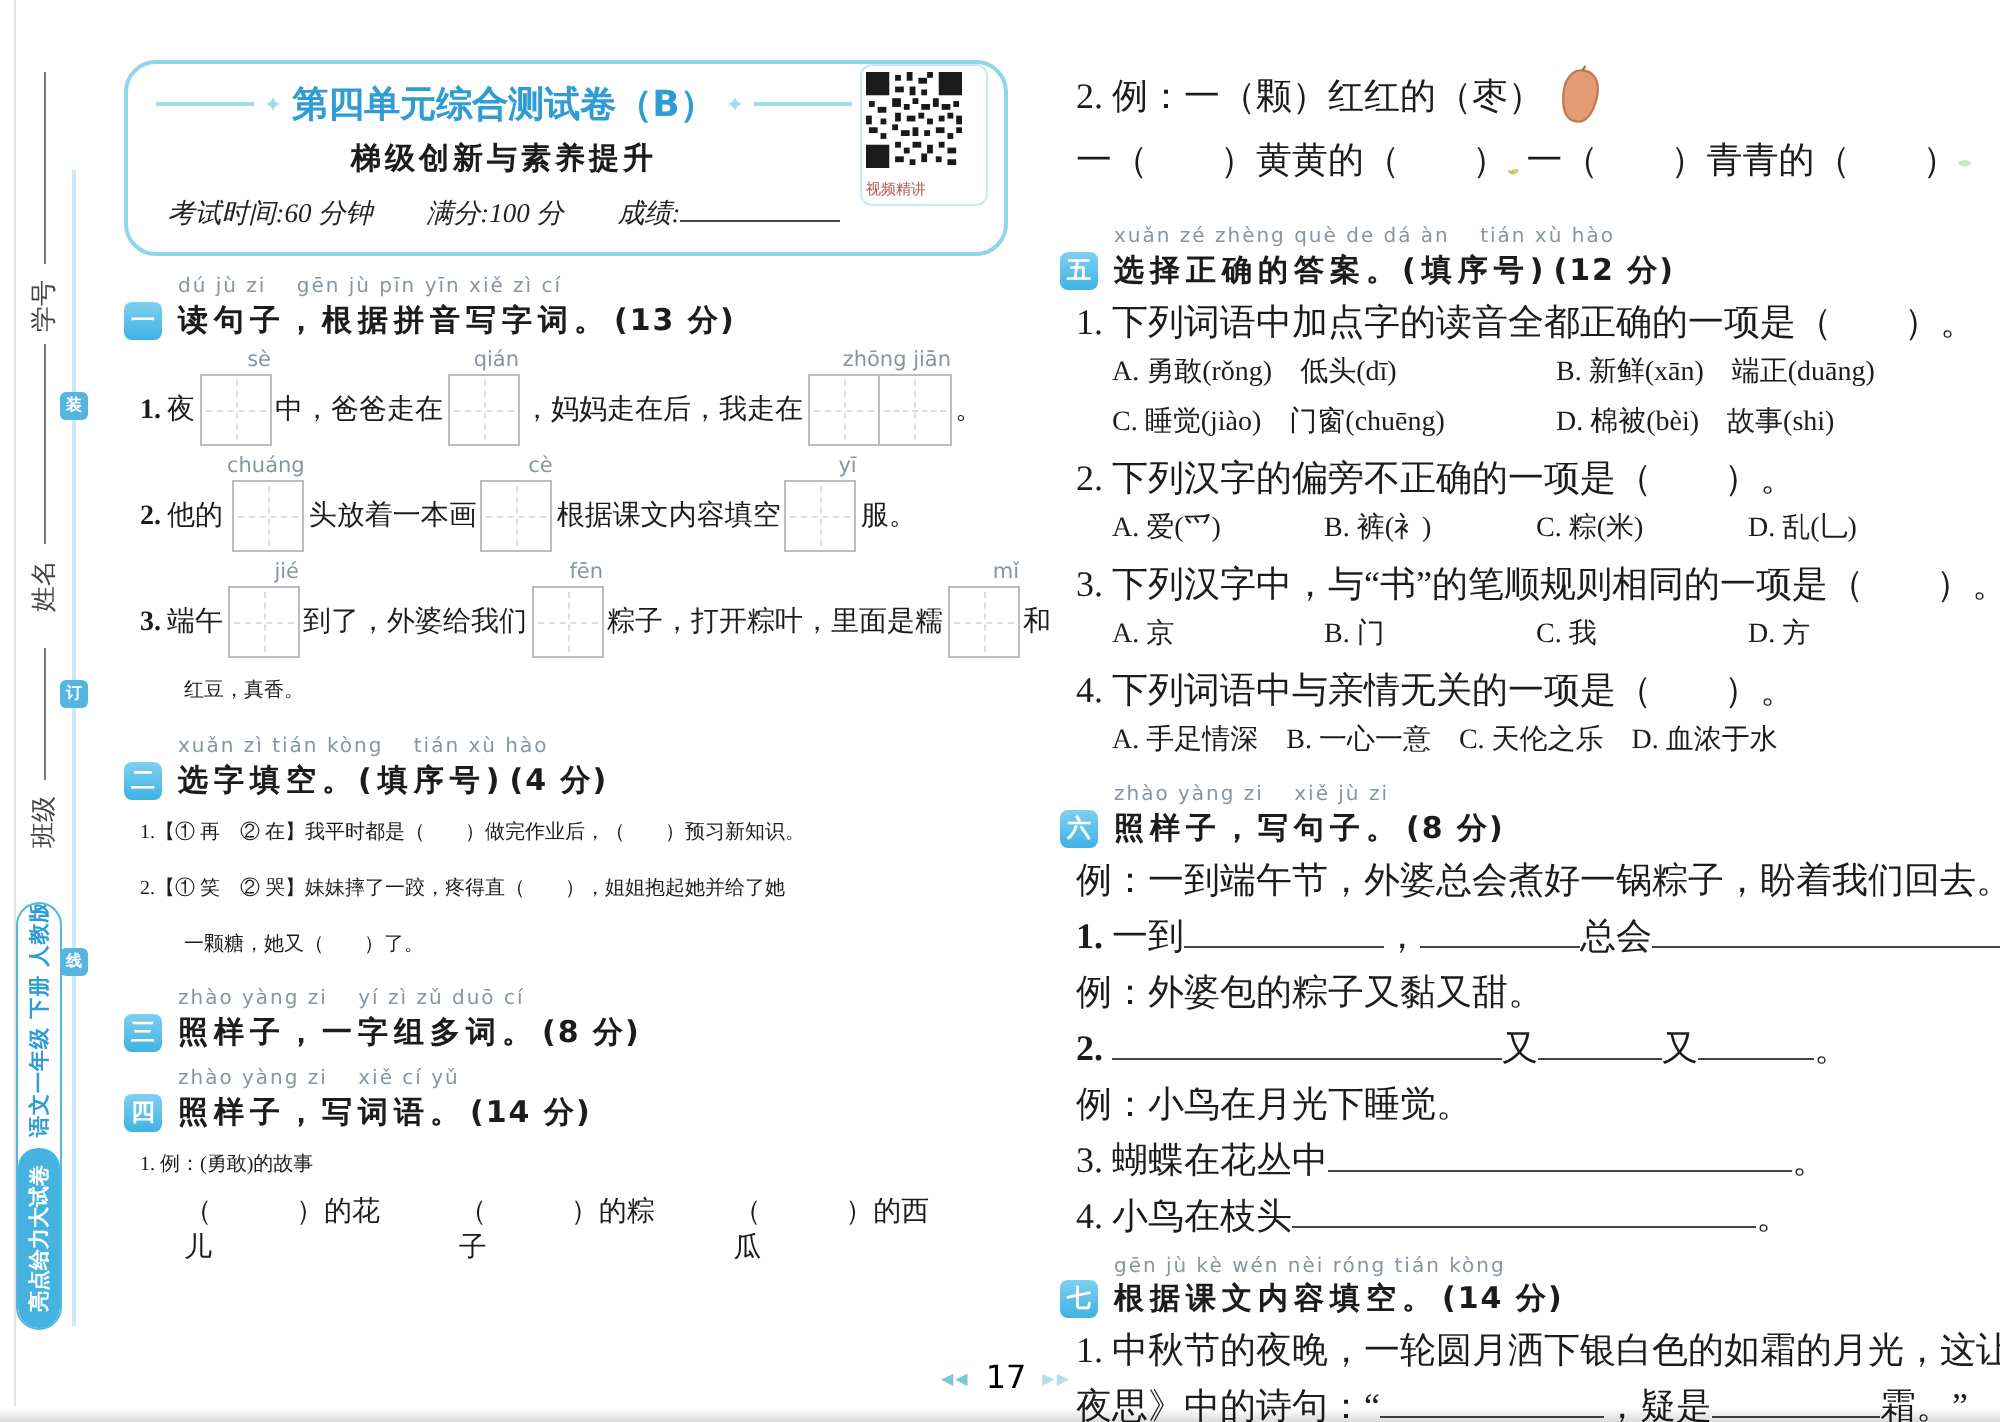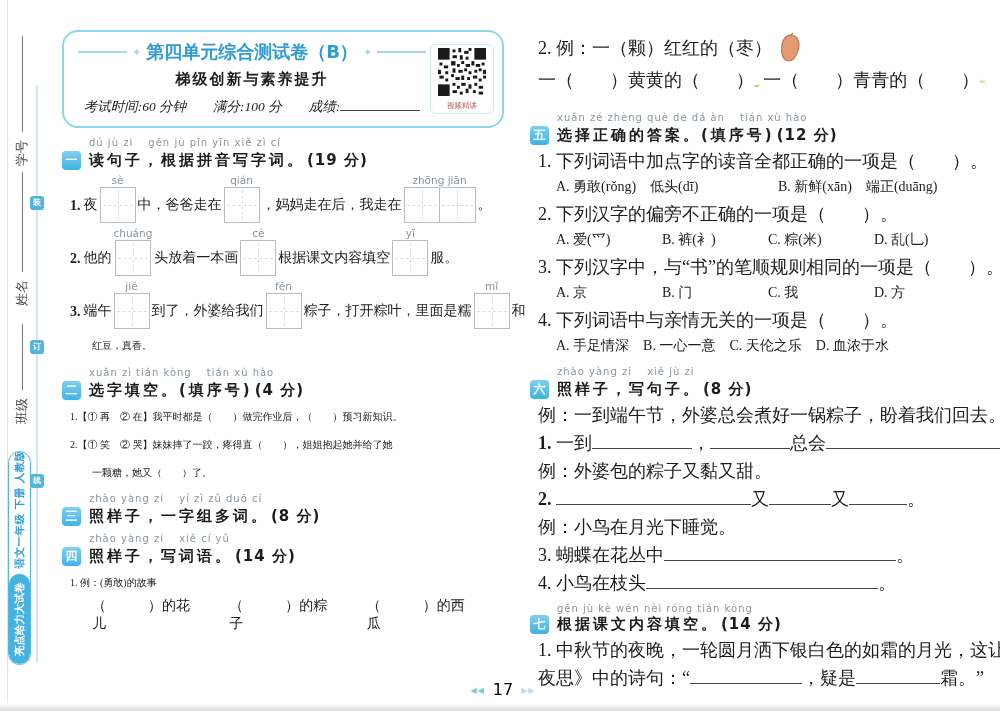--- a/index.html
+++ b/index.html
@@ -40,43 +40,43 @@
     position:relative;box-sizing:border-box;background:#fff;}
   .h-title-row{display:flex;align-items:center;color:#2f9cd4;font-weight:bold;font-size:18px;
     font-family:"DejaVu Sans",sans-serif;white-space:nowrap;}
   .orn-line{flex:1;height:2px;background:#9edcec;min-width:10px;}
   .orn-glyph{color:#9edcec;font-size:11px;margin:0 5px;}
   .h-sub{text-align:center;font-weight:bold;font-size:15px;margin-top:6px;letter-spacing:2px;
     font-family:"DejaVu Sans",sans-serif;}
   .h-info{text-align:center;font-style:italic;font-size:13.5px;margin-top:7px;color:#222;}
   .blank{display:inline-block;border-bottom:1px solid #444;height:14px;vertical-align:baseline;}
   .w80{width:80px;}
-  .qrwrap{position:absolute;right:8px;top:12px;width:58px;border:1px solid #c9e9f4;border-radius:6px;
-    padding:3px 2px 2px;text-align:center;background:#fff;}
+  .qrwrap{position:absolute;right:8px;top:0;width:58px;border:1px solid #c9e9f4;border-radius:6px;
+    padding:3px 2px 2px;text-align:left;background:#fff;}
   .qrcap{font:7.5px "DejaVu Sans",sans-serif;color:#a8584a;margin-top:1px;}
 
   
   .sec-py{font-family:"DejaVu Sans",sans-serif;font-size:10px;color:#8795a1;
     margin-left:27px;letter-spacing:1px;white-space:nowrap;}
   .sec-h{display:flex;align-items:center;font-family:"DejaVu Sans",sans-serif;
     font-weight:bold;font-size:15px;margin-top:1px;white-space:nowrap;}
   .snum{width:19px;height:19px;border-radius:4px;margin-right:8px;flex:0 0 auto;
     background:linear-gradient(#7fd0ef,#3fb2e3);color:#fff;
     display:inline-flex;align-items:center;justify-content:center;font-size:12px;}
   .sec-h .t{letter-spacing:3px;}
   .sec-h .score{letter-spacing:1px;margin-left:2px;}
 
   .ln{font-size:10px;margin:5px 0 0 8px;line-height:23px;white-space:nowrap;}
   .indent{margin-left:30px;}
 
   
   .pline{display:flex;align-items:flex-end;margin:4px 0 0 8px;font-size:14px;white-space:nowrap;}
   .pline .no{font-weight:bold;padding-bottom:9px;margin-right:3px;}
   .pline .qt{padding-bottom:9px;}
-  .wb{display:inline-flex;flex-direction:column;align-items:center;margin:0 2px;}
+  .wb{display:inline-flex;flex-direction:column;align-items:flex-end;margin:0 2px;}
   .wb .py{font:10.5px "DejaVu Sans",sans-serif;color:#8795a1;margin-bottom:1px;white-space:nowrap;}
   .boxes{display:flex;}
   .box{width:36px;height:36px;border:1px solid #b9bdc1;position:relative;background:#fff;box-sizing:border-box;}
   .box + .box{border-left:none;}
   .box::before{content:"";position:absolute;left:50%;top:2px;bottom:2px;border-left:1px dashed #ddd;}
   .box::after{content:"";position:absolute;top:50%;left:2px;right:2px;border-top:1px dashed #ddd;}
 
   
   .pots{display:flex;gap:8px;margin:4px 0 0 2px;}
 
@@ -222,21 +222,21 @@
         </svg>
         <div class="qrcap">视频精讲</div>
       </div>
     </div>
 
     <div style="margin-top:8px">
       <div class="sec-py">dú jù zi　 gēn jù pīn yīn xiě zì cí</div>
       <div class="sec-h">
         <span class="snum">一</span>
         <span class="t">读句子，根据拼音写字词。</span>
-        <span class="score">(19 分)</span>
+        <span class="score">(13 分)</span>
       </div>
 
       <div class="pline">
         <span class="no">1.</span>
         <span class="qt">夜</span>
         <span class="wb">
           <span class="py">sè</span>
           <span class="boxes">
               <span class="box"></span>
             </span>
@@ -399,20 +399,24 @@
         <span class="t">选择正确的答案。</span>
         <span class="t">(填序号)</span>
         <span class="score">(12 分)</span>
       </div>
 
       <div class="rln">1. 下列词语中加点字的读音全都正确的一项是（　　）。</div>
       <div class="o2">
         <span class="c1">A. 勇敢(rǒng)　低头(dī)</span>
         <span>B. 新鲜(xān)　端正(duāng)</span>
       </div>
+      <div class="o2">
+        <span class="c1">C. 睡觉(jiào)　门窗(chuēng)</span>
+        <span>D. 棉被(bèi)　故事(shi)</span>
+      </div>
 
       <div class="rln">2. 下列汉字的偏旁不正确的一项是（　　）。</div>
       <div class="o4">
         <span>A. 爱(爫)</span>
         <span>B. 裤(衤)</span>
         <span>C. 粽(米)</span>
         <span>D. 乱(乚)</span>
       </div>
 
       <div class="rln">3. 下列汉字中，与“书”的笔顺规则相同的一项是（　　）。</div>

